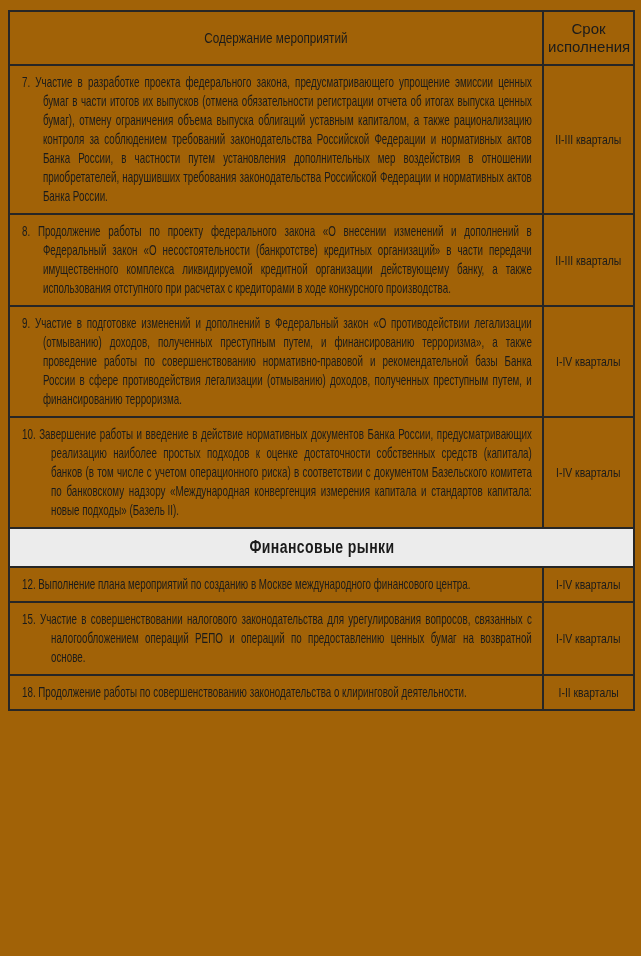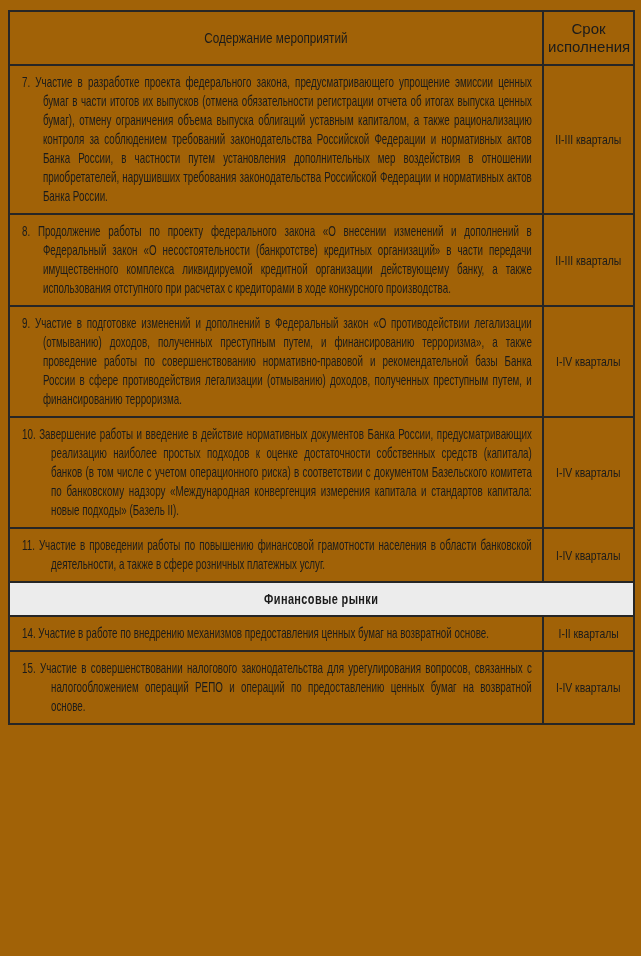--- a/index.html
+++ b/index.html
@@ -84,21 +84,21 @@
   }
   .deadline-cell .cond-inline {
     white-space: nowrap;
     transform: scaleX(0.8);
   }
   .section-cell {
     background: #ececec;
     text-align: center;
     vertical-align: middle;
     font-weight: 700;
-    font-size: 14px;
+    font-size: 18px;
     padding: 8px 4px;
   }
   .section-cell .cond-inline {
     transform: scaleX(0.78);
     letter-spacing: 0.5px;
   }
 </style>
 </head>
 <body>
 
@@ -145,41 +145,41 @@
         </tr>
         <tr>
           <td class="content-cell">
             <div class="cond-block">
               <p class="n2"><span>10.</span> <span>Завершение работы и введение в действие нормативных документов Банка России, предусматривающих реализацию наиболее простых подходов к оценке достаточности собственных средств (капитала) банков (в том числе с учетом операционного риска) в соответствии с документом Базельского комитета по банковскому надзору «Международная конвергенция измерения капитала и стандартов капитала: новые подходы» (Базель II).</span></p>
             </div>
           </td>
           <td class="deadline-cell"><span class="cond-inline">I-IV кварталы</span></td>
         </tr>
         <tr>
-          <td class="content-cell">
-            <div class="cond-block">
-              <p class="n2"><span>11.</span> <span>Участие в проведении работы по повышению финансовой грамотности населения в области банковской деятельности, а также в сфере розничных платежных услуг.</span></p>
-            </div>
-          </td>
-          <td class="deadline-cell"><span class="cond-inline">I-IV кварталы</span></td>
-        </tr>
-        <tr>
           <td colspan="2" class="section-cell"><span class="cond-inline">Финансовые рынки</span></td>
         </tr>
         <tr>
           <td class="content-cell">
             <div class="cond-block">
-              <p class="n2"><span>14.</span> <span>Участие в работе по внедрению механизмов предоставления ценных бумаг на возвратной основе.</span></p>
+              <p class="n2"><span>12.</span> <span>Выполнение плана мероприятий по созданию в Москве международного финансового центра.</span></p>
             </div>
           </td>
-          <td class="deadline-cell"><span class="cond-inline">I-II кварталы</span></td>
+          <td class="deadline-cell"><span class="cond-inline">I-IV кварталы</span></td>
         </tr>
         <tr>
           <td class="content-cell">
             <div class="cond-block">
               <p class="n2"><span>15.</span> <span>Участие в совершенствовании налогового законодательства для урегулирования вопросов, связанных с налогообложением операций РЕПО и операций по предоставлению ценных бумаг на возвратной основе.</span></p>
             </div>
           </td>
           <td class="deadline-cell"><span class="cond-inline">I-IV кварталы</span></td>
         </tr>
+        <tr>
+          <td class="content-cell">
+            <div class="cond-block">
+              <p class="n2"><span>18.</span> <span>Продолжение работы по совершенствованию законодательства о клиринговой деятельности.</span></p>
+            </div>
+          </td>
+          <td class="deadline-cell"><span class="cond-inline">I-II кварталы</span></td>
+        </tr>
       </tbody>
   </table>
 </div>
 
 </body></html>

